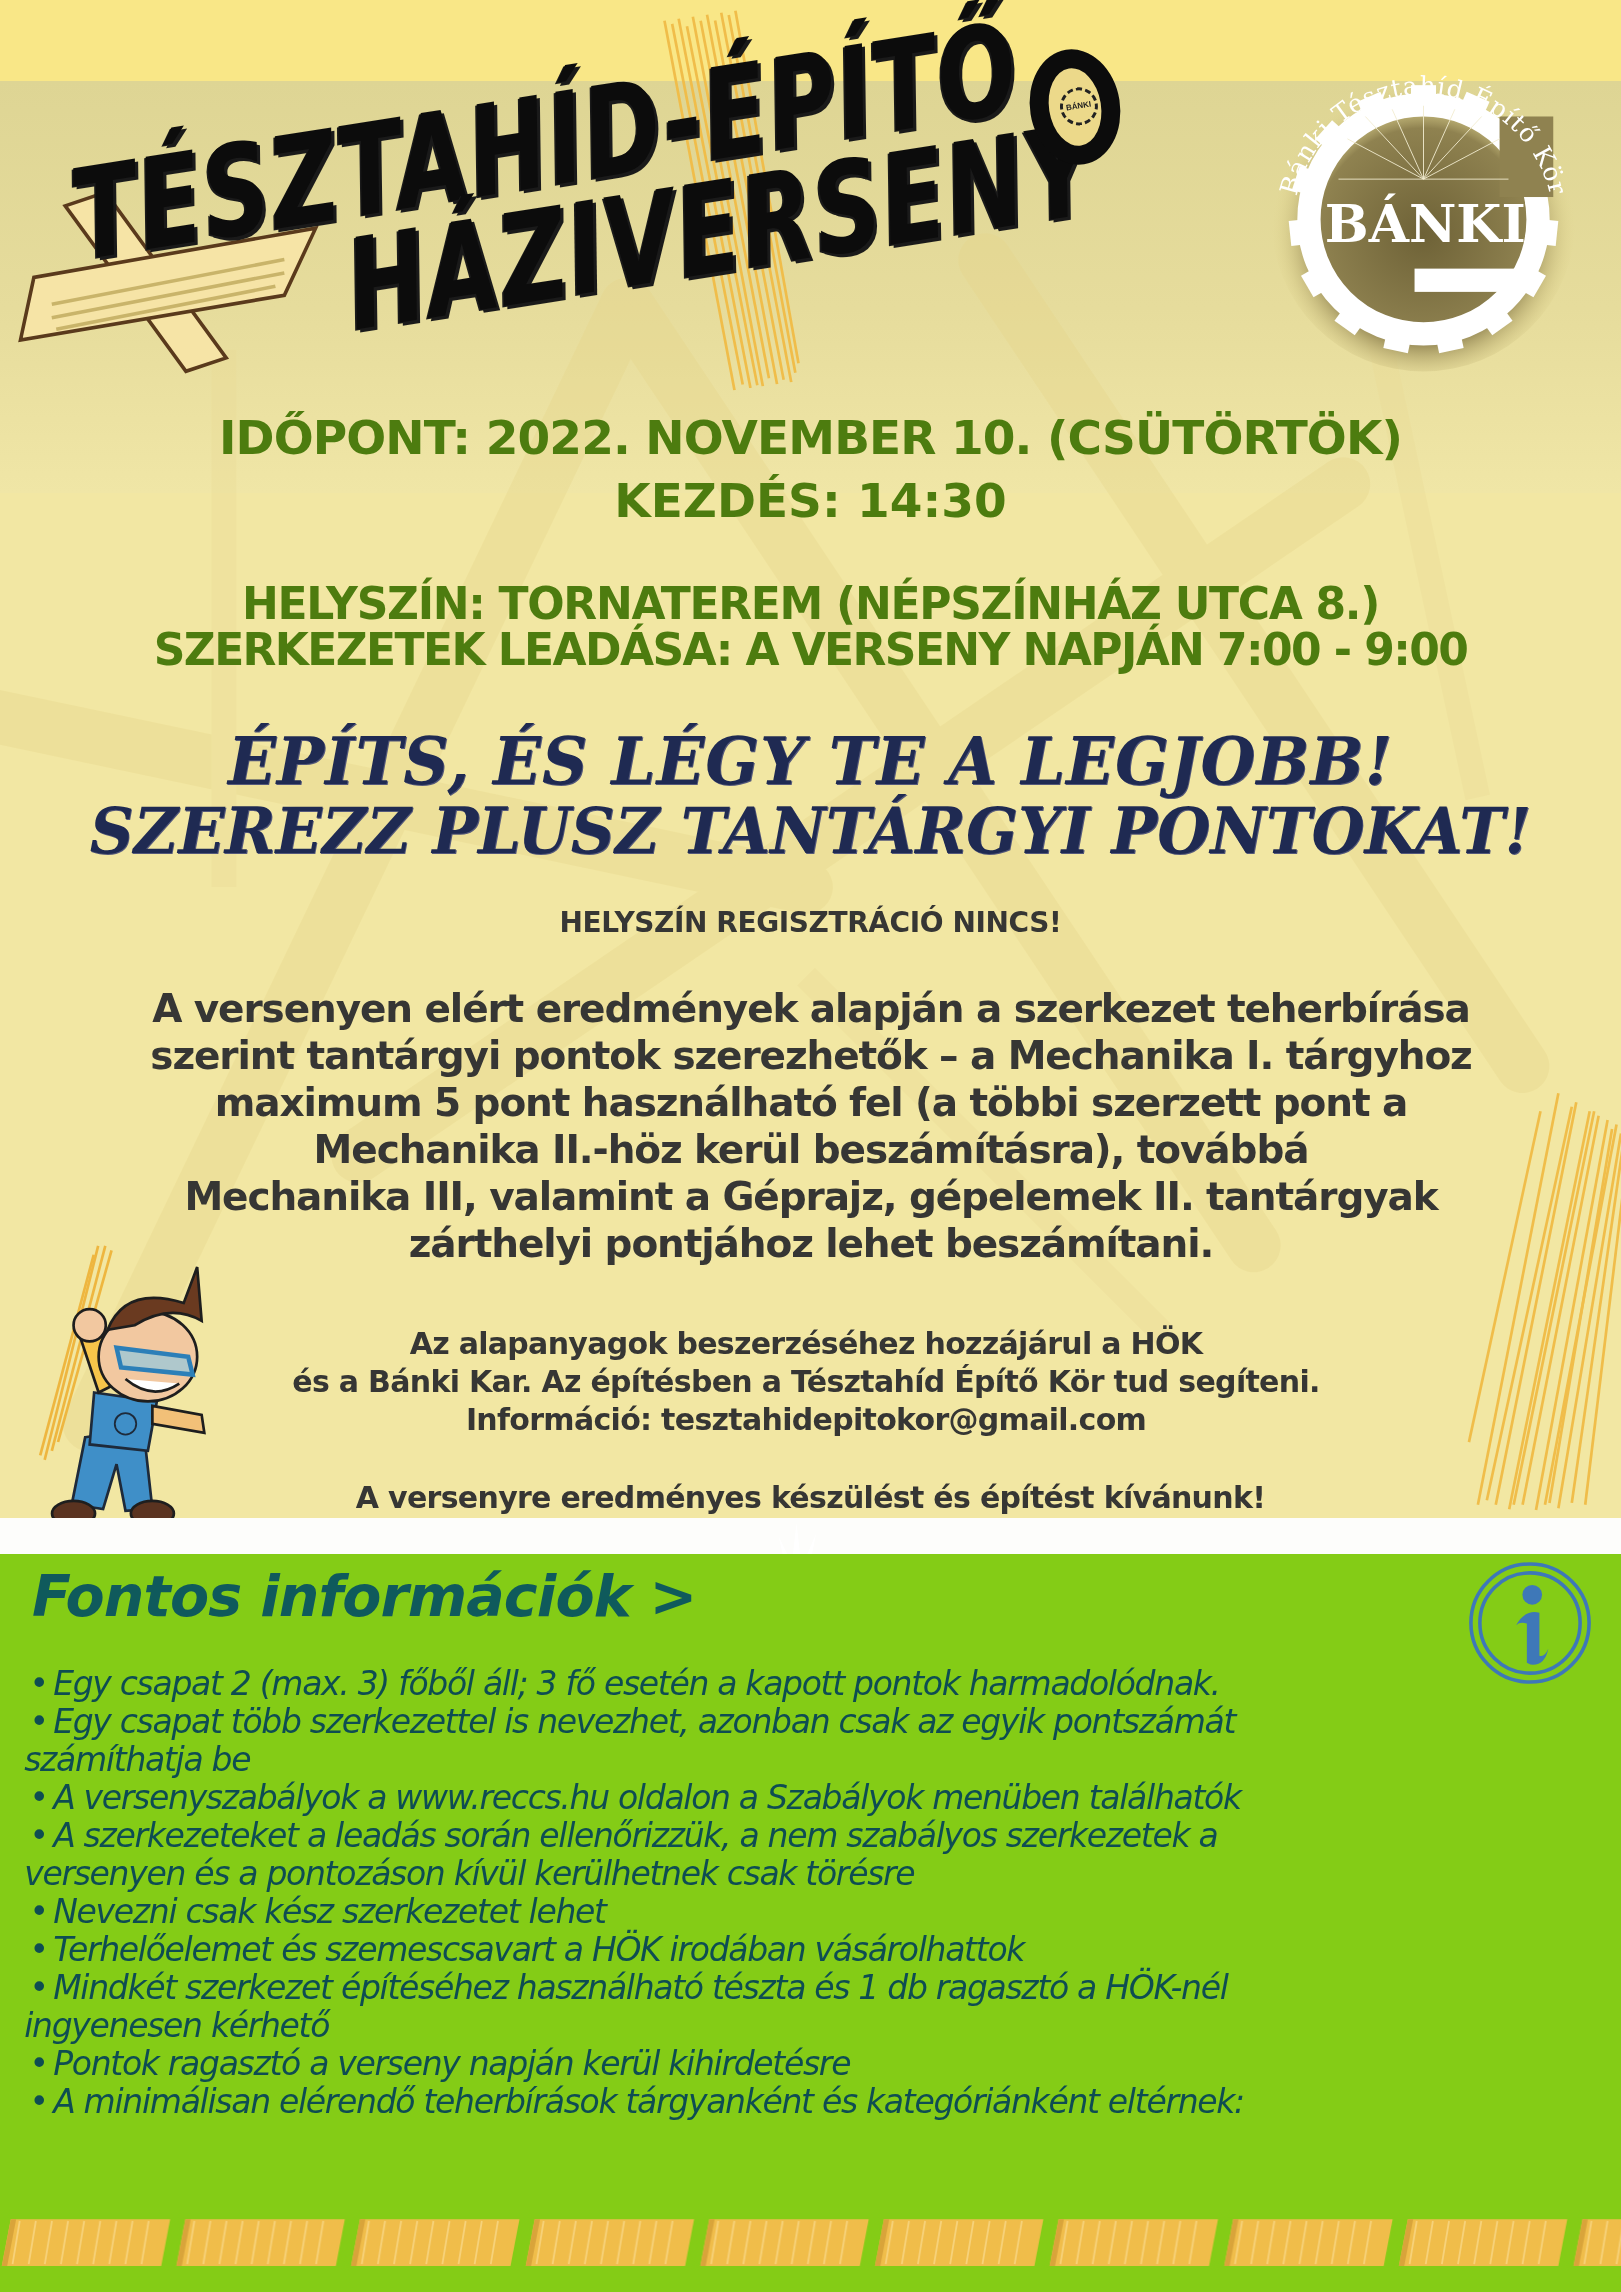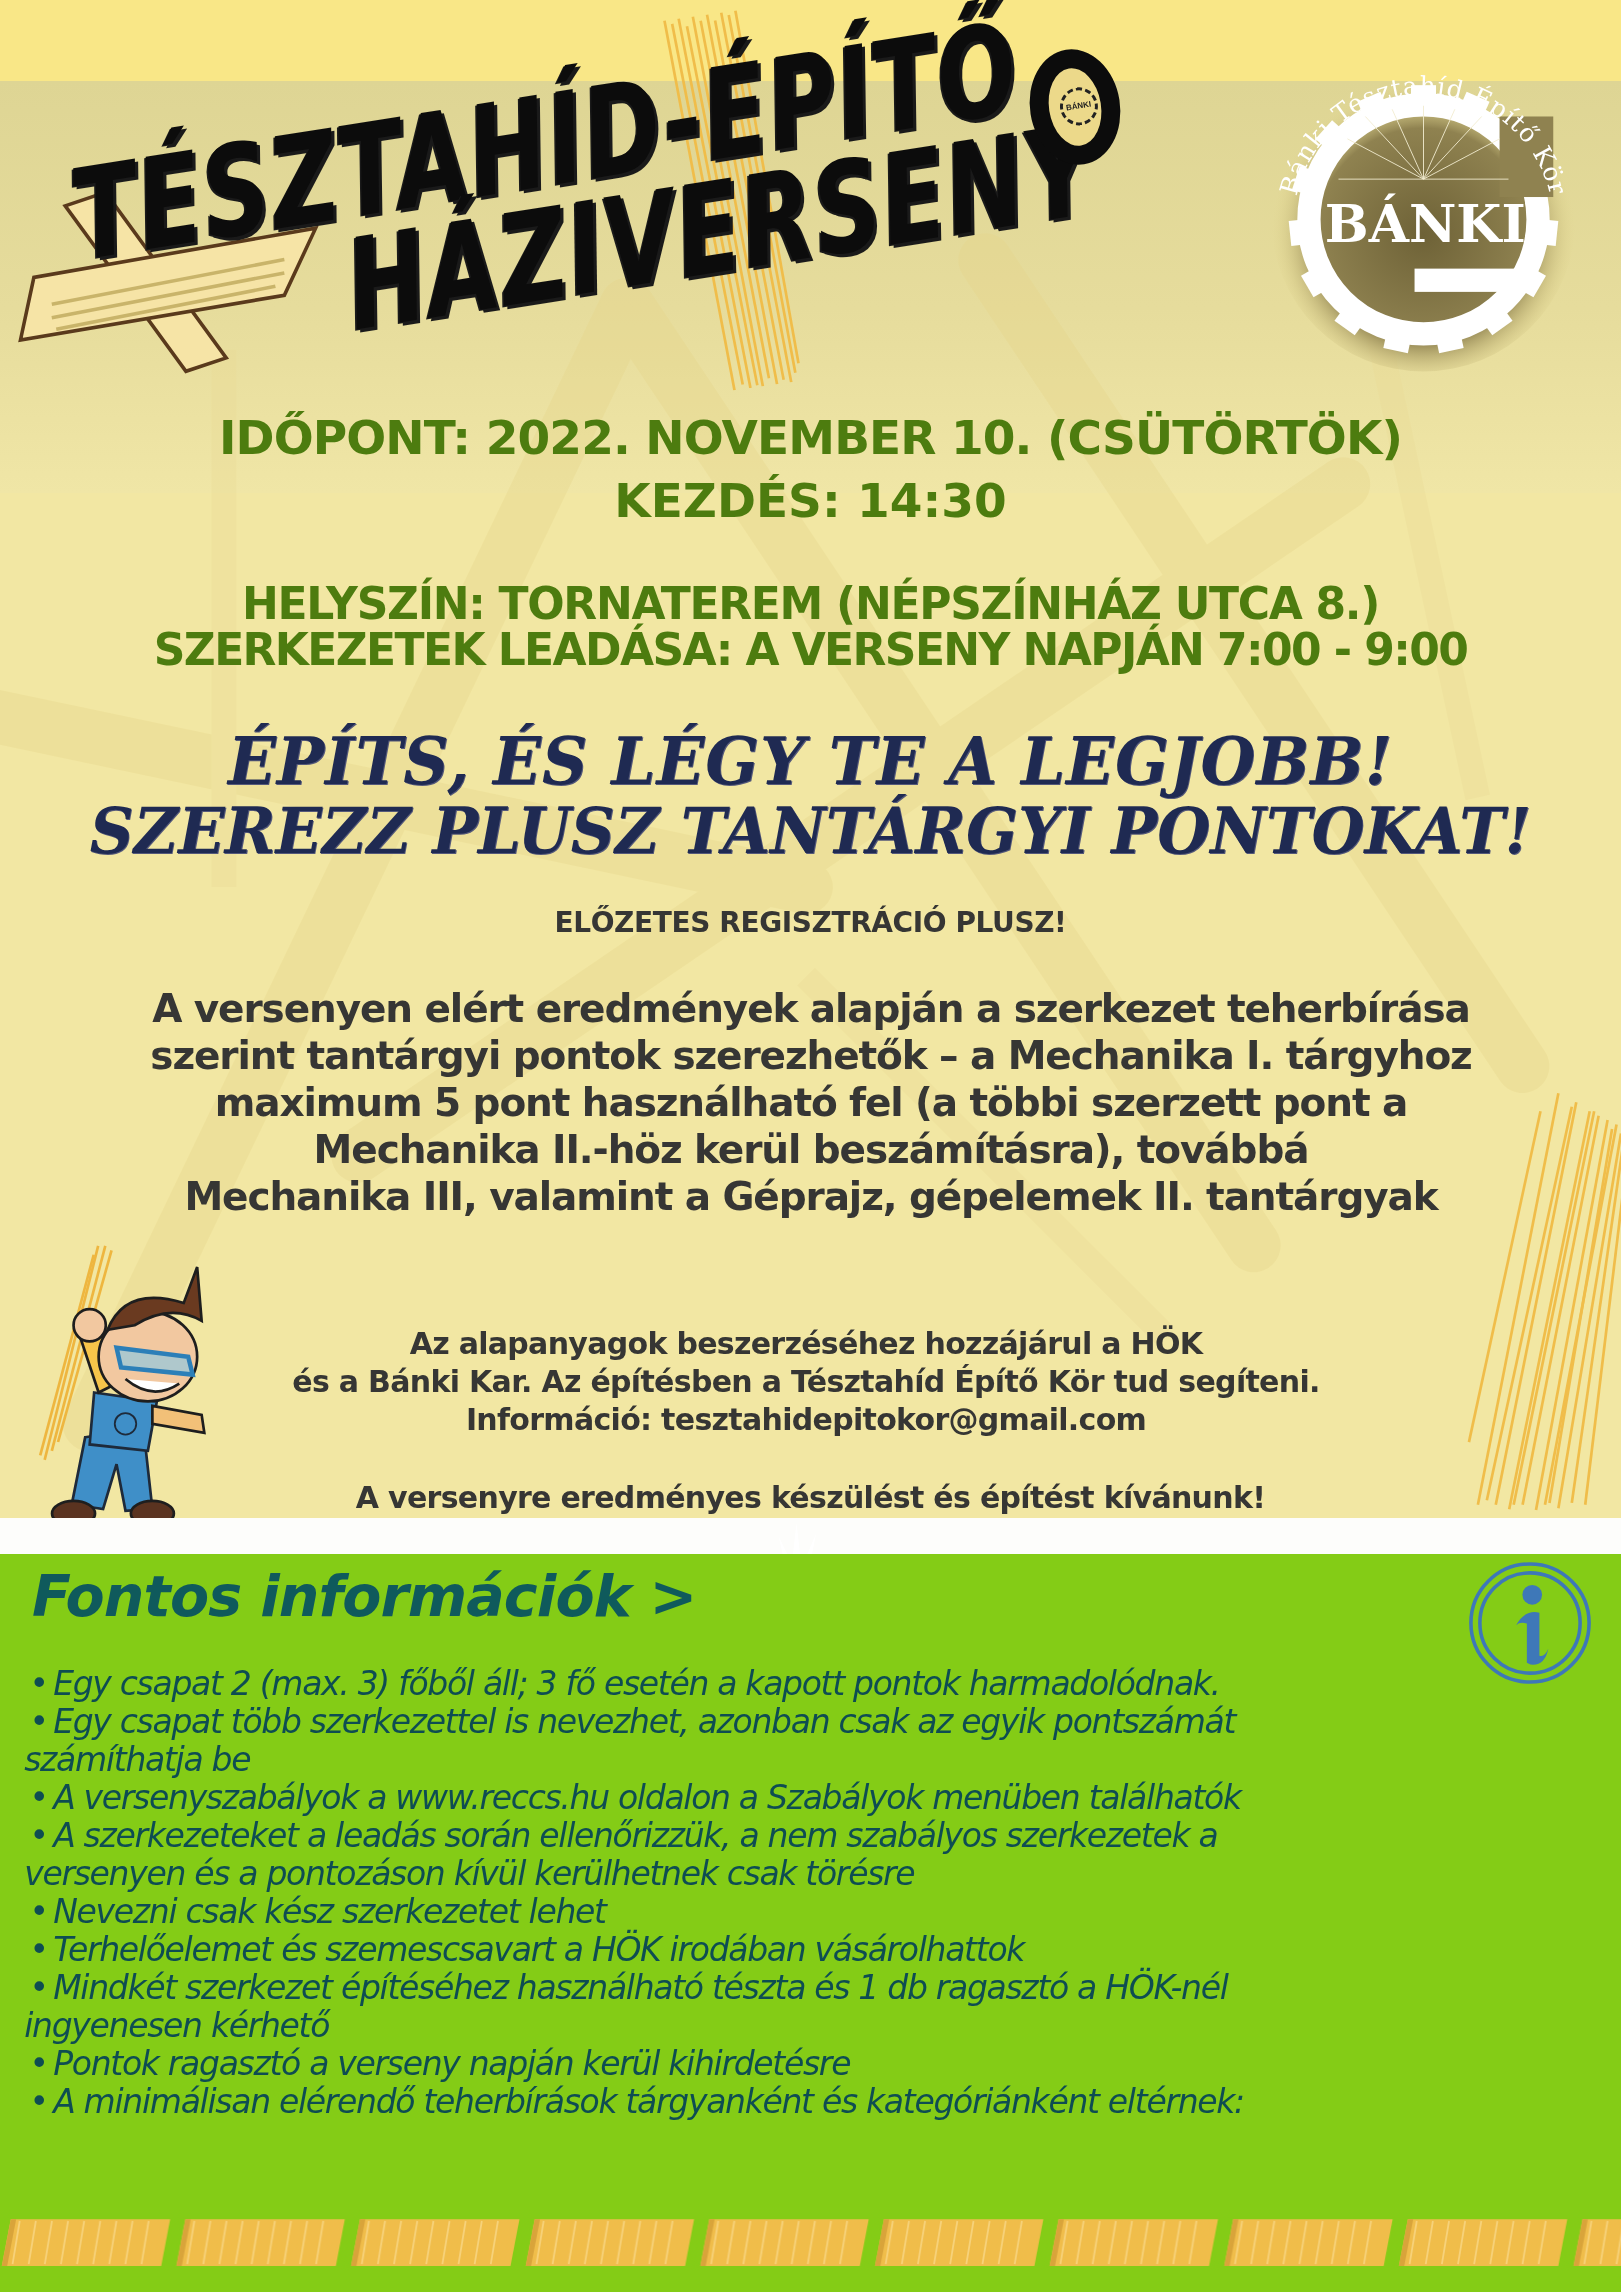--- a/index.html
+++ b/index.html
@@ -263,28 +263,29 @@
   </svg>
 
   <div class="event-line ev-date">IDŐPONT: 2022. NOVEMBER 10. (CSÜTÖRTÖK)</div>
   <div class="event-line ev-start">KEZDÉS: 14:30</div>
   <div class="event-line ev-place">HELYSZÍN: TORNATEREM (NÉPSZÍNHÁZ UTCA 8.)</div>
   <div class="event-line ev-handin">SZERKEZETEK LEADÁSA: A VERSENY NAPJÁN 7:00 - 9:00</div>
 
   <div class="slogan sl1">ÉPÍTS, ÉS LÉGY TE A LEGJOBB!</div>
   <div class="slogan sl2">SZEREZZ PLUSZ TANTÁRGYI PONTOKAT!</div>
 
-  <div class="prereg">ELŐZETES REGISZTRÁCIÓ PLUSZ!</div>
+  <div class="prereg">HELYSZÍN REGISZTRÁCIÓ NINCS!</div>
 
   <div class="main-para">
     <span>A versenyen elért eredmények alapján a szerkezet teherbírása</span>
     <span>szerint tantárgyi pontok szerezhetők – a Mechanika I. tárgyhoz</span>
     <span>maximum 5 pont használható fel (a többi szerzett pont a</span>
     <span>Mechanika II.-höz kerül beszámításra), továbbá</span>
     <span>Mechanika III, valamint a Géprajz, gépelemek II. tantárgyak</span>
+    <span>zárthelyi pontjához lehet beszámítani.</span>
   </div>
 
   <svg class="spaghetti-right" viewBox="0 0 180 480">
     <g stroke="#f0bd4a" stroke-width="3">
       <line x1="110" y1="10" x2="20" y2="470"></line>
         <line x1="130" y1="20" x2="40" y2="470"></line>
       <line x1="145" y1="30" x2="55" y2="475"></line>
         <line x1="155" y1="35" x2="70" y2="470"></line>
       <line x1="165" y1="40" x2="85" y2="476"></line>
         <line x1="175" y1="45" x2="95" y2="470"></line>

